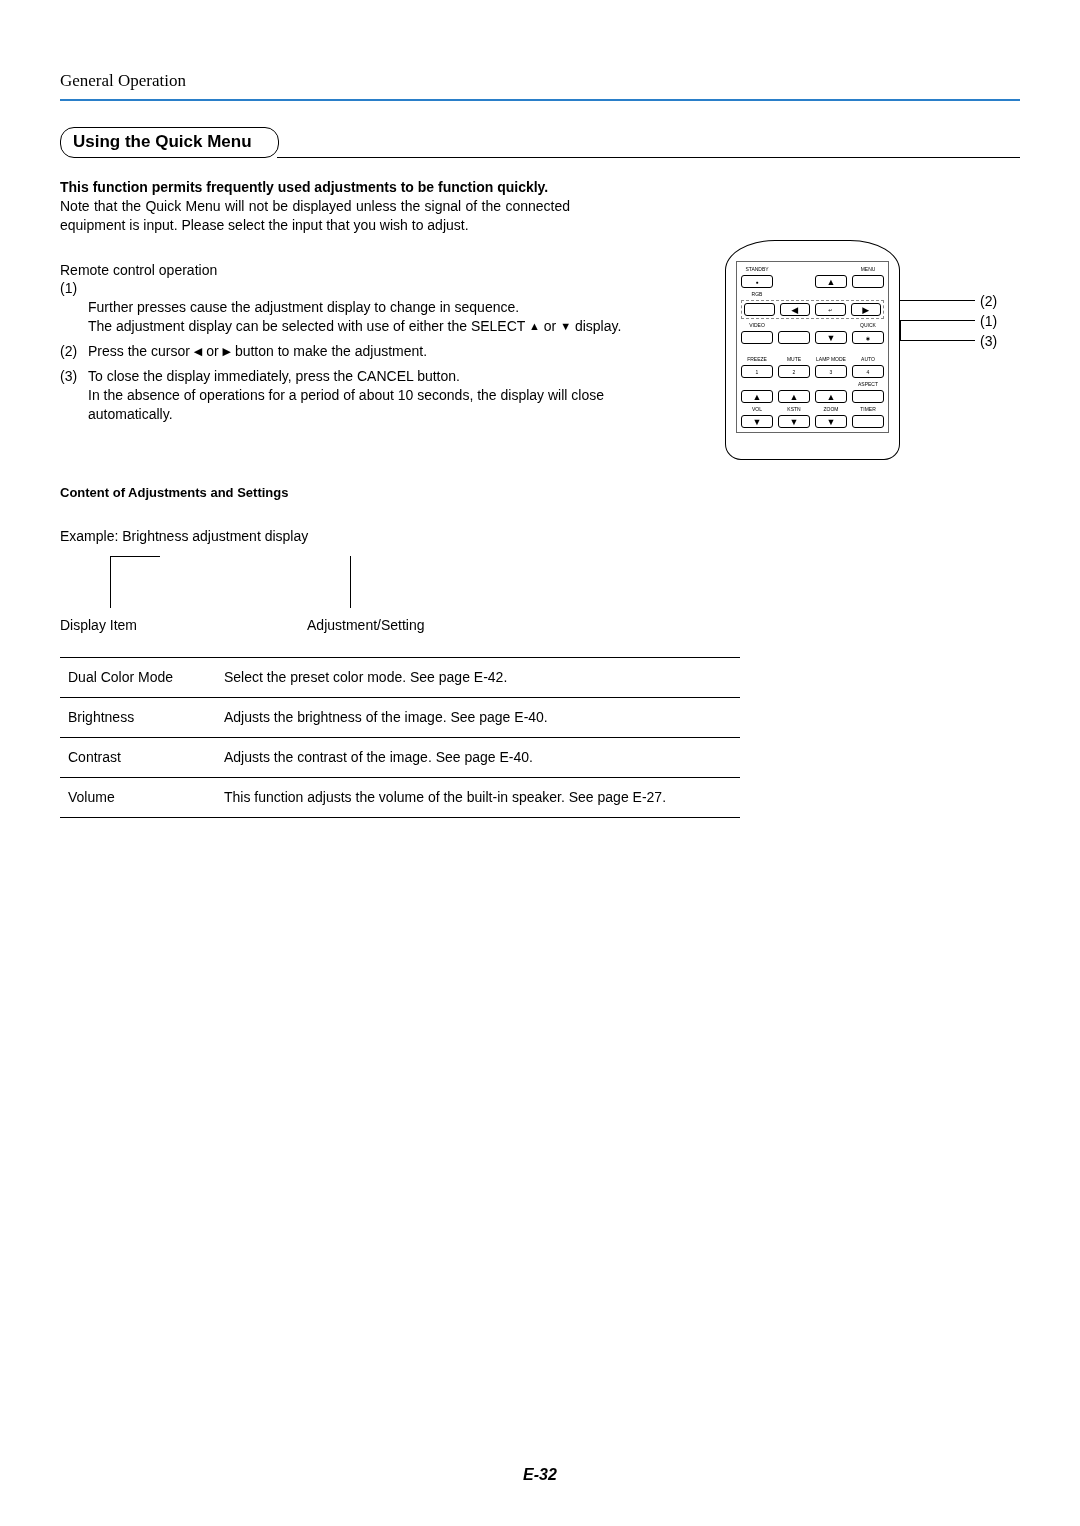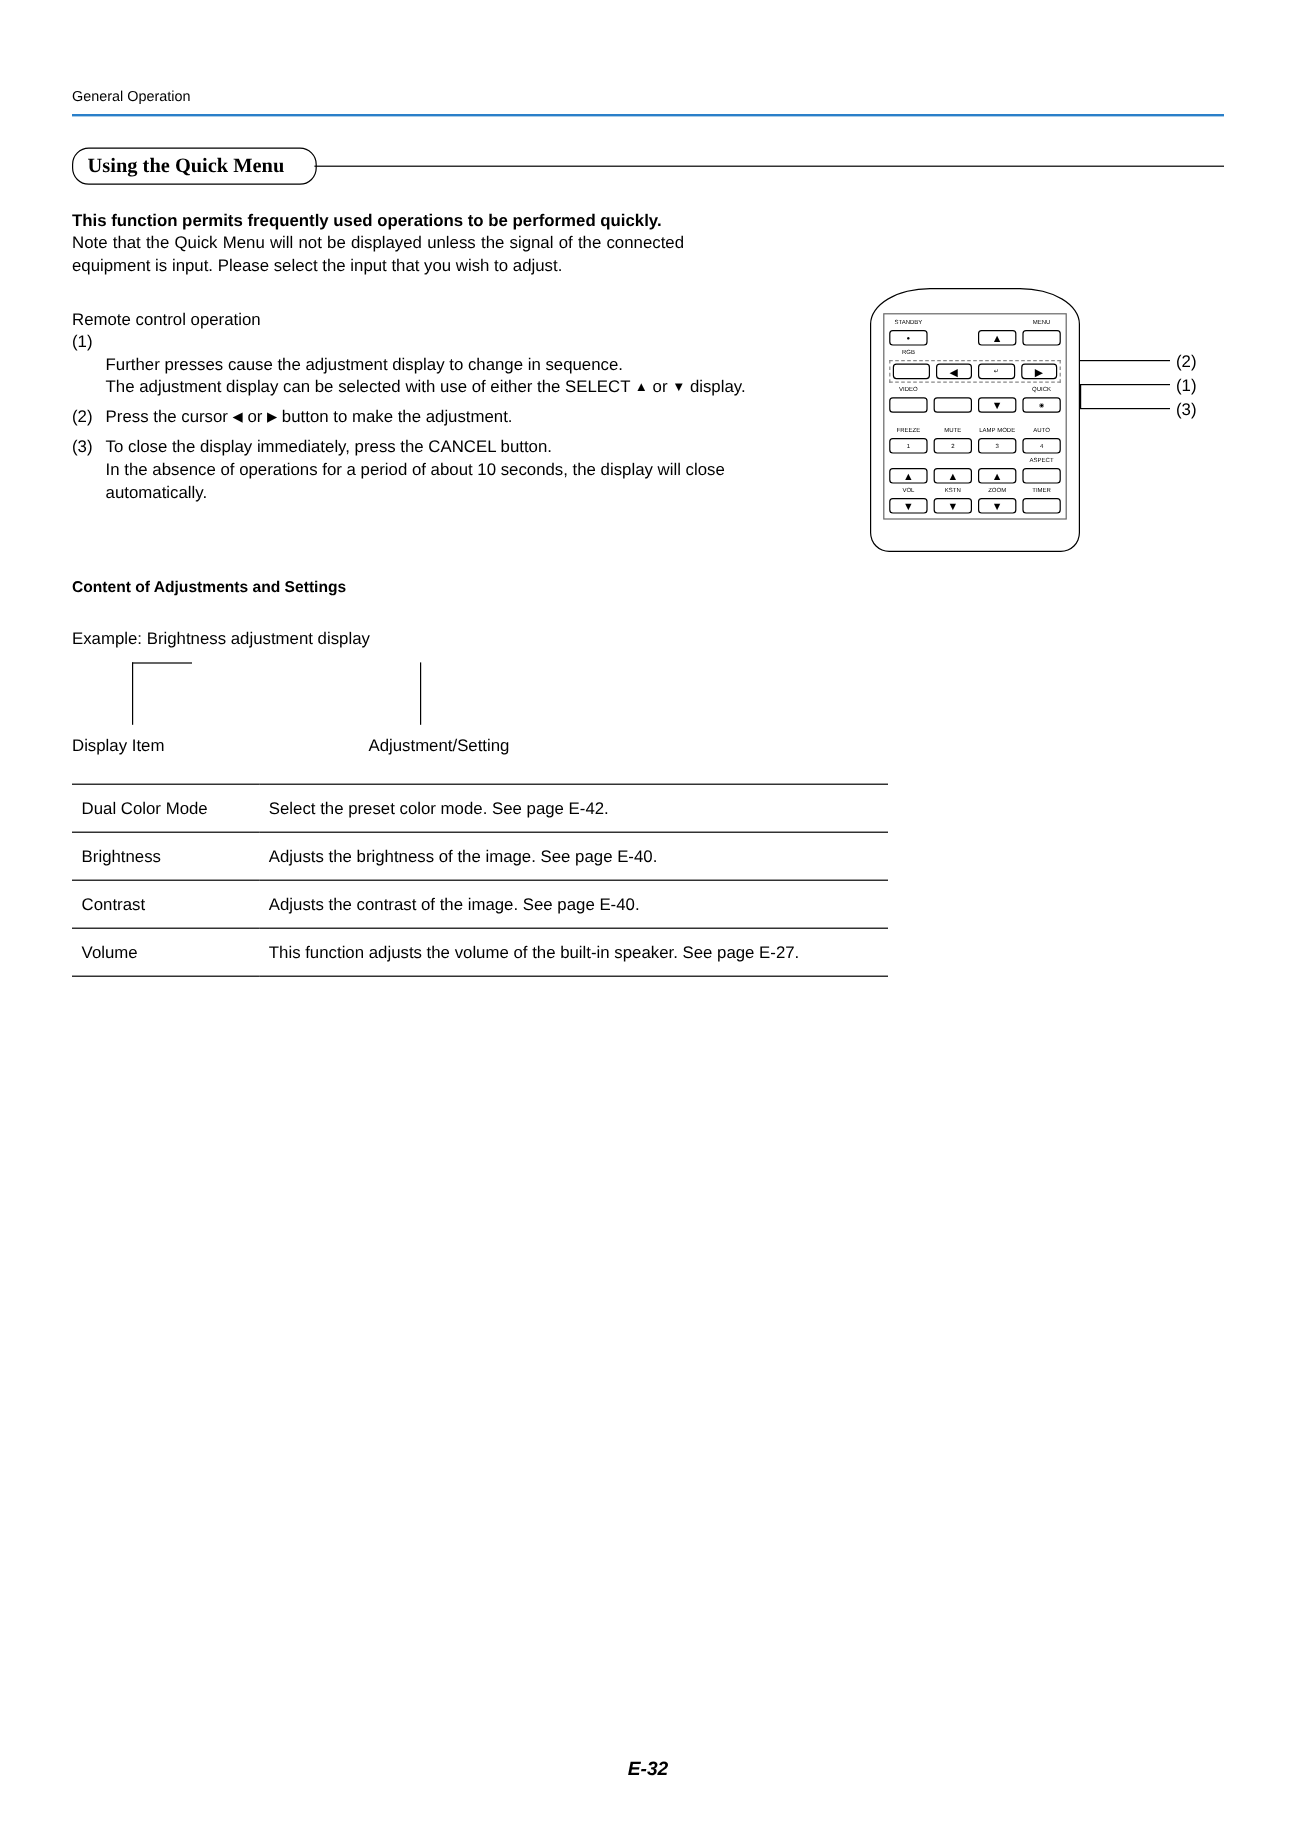--- a/index.html
+++ b/index.html
@@ -17,27 +17,27 @@
     position: relative;
     box-sizing: border-box;
     padding: 70px 60px 30px 60px;
   }
   .header-line {
     border-bottom: 2px solid #2a7fc9;
     padding-bottom: 6px;
     margin-bottom: 26px;
   }
   .header-line span {
-    font-size: 12px;
+    font-size: 17px;
+    font-family: Liberation Serif, serif;
   }
   .section-title-wrap {
     display: flex;
-    align-items: center;
+    align-items: flex-end;
     margin-bottom: 20px;
-    font-family: Liberation Serif, serif;
   }
   .section-title {
     border: 1px solid #000;
     border-radius: 14px;
     padding: 3px 26px 3px 12px;
     font-weight: bold;
     font-size: 17px;
     margin-right: 0;
     position: relative;
   }
@@ -212,21 +212,21 @@
   <div class="header-line">
     <span>General Operation</span>
   </div>
 
   <div class="section-title-wrap">
     <div class="section-title">Using the Quick Menu</div>
     <div class="title-rule"></div>
   </div>
 
   <div class="body-block">
-    <span class="bold">This function permits frequently used operations to be performed quickly.</span><br>
+    <span class="bold">This function permits frequently used adjustments to be function quickly.</span><br>
     <span>Note that the Quick Menu will not be displayed unless the signal of the connected equipment is input. Please select the input that you wish to adjust.</span>
   </div>
 
   <div class="flex-row">
     <div class="instructions">
       <div>Remote control operation</div>
       <ol class="instr">
         <li>
           <span class="num">(1)</span>
           <span class="txt">

